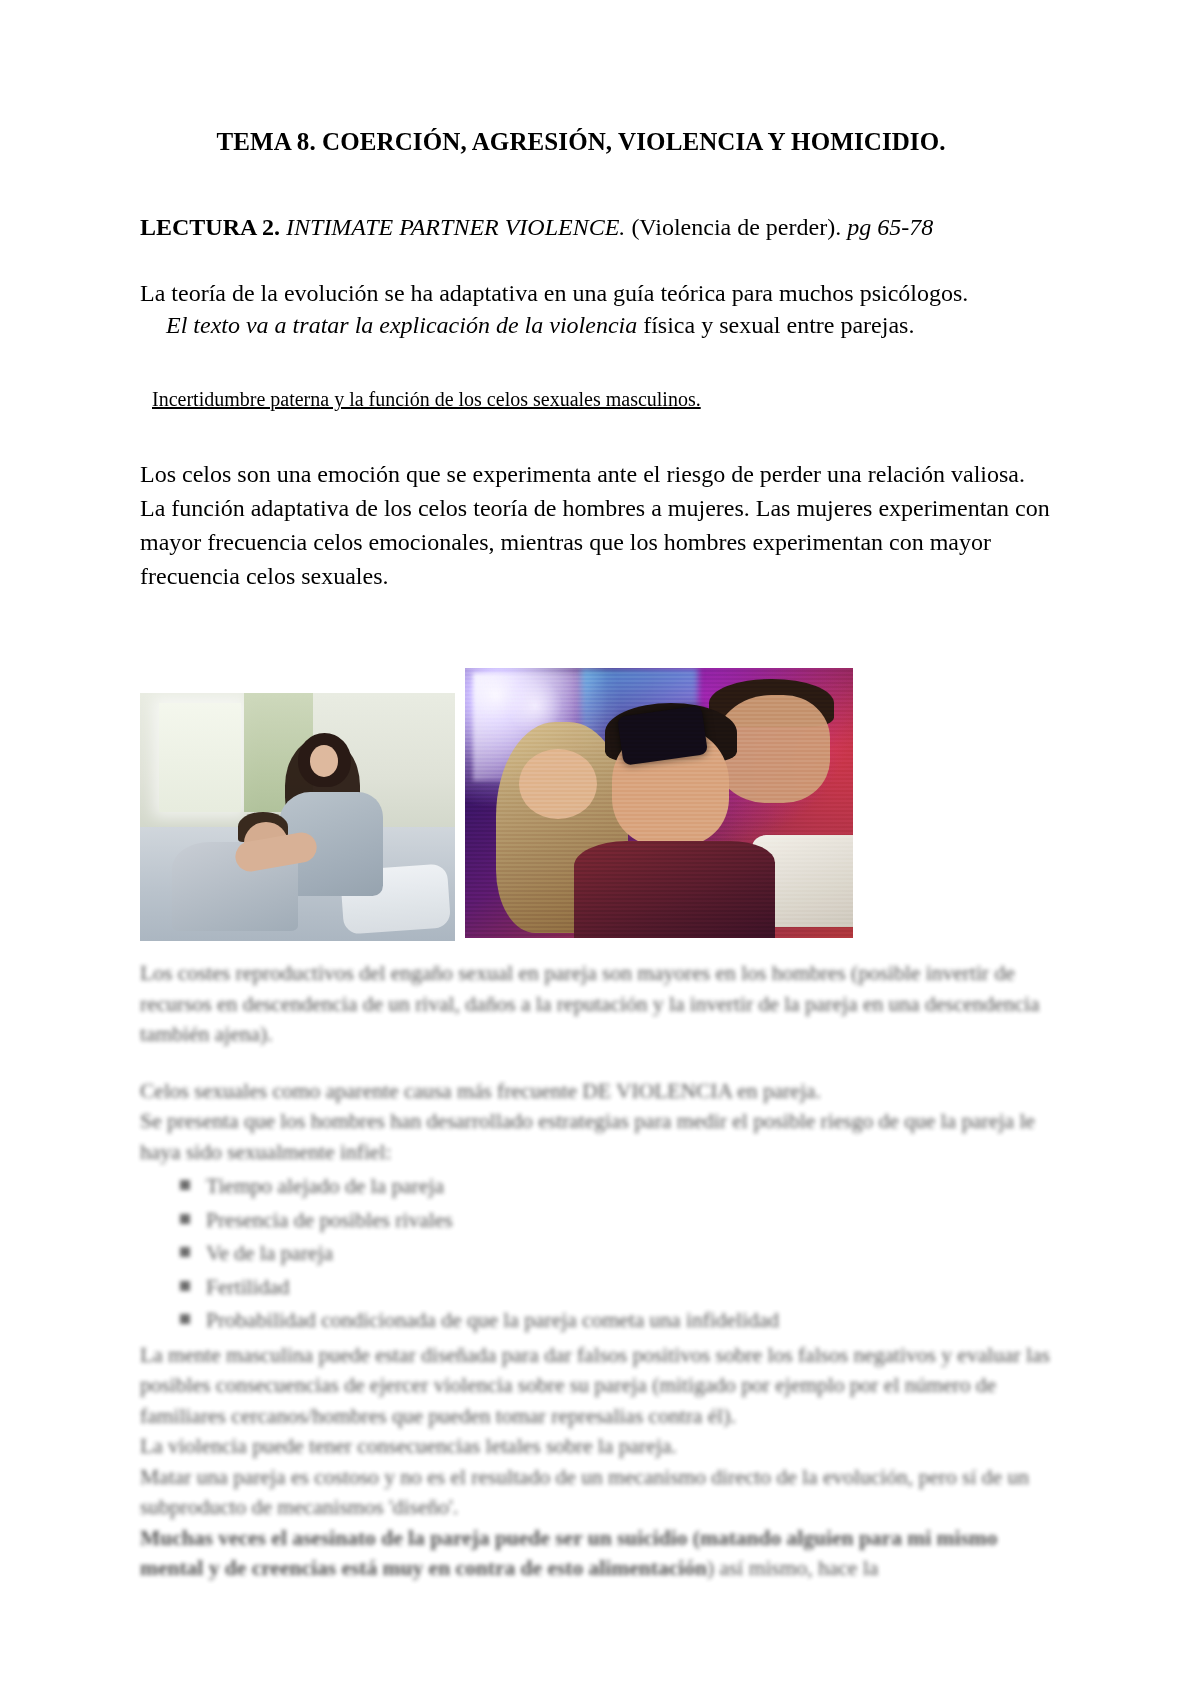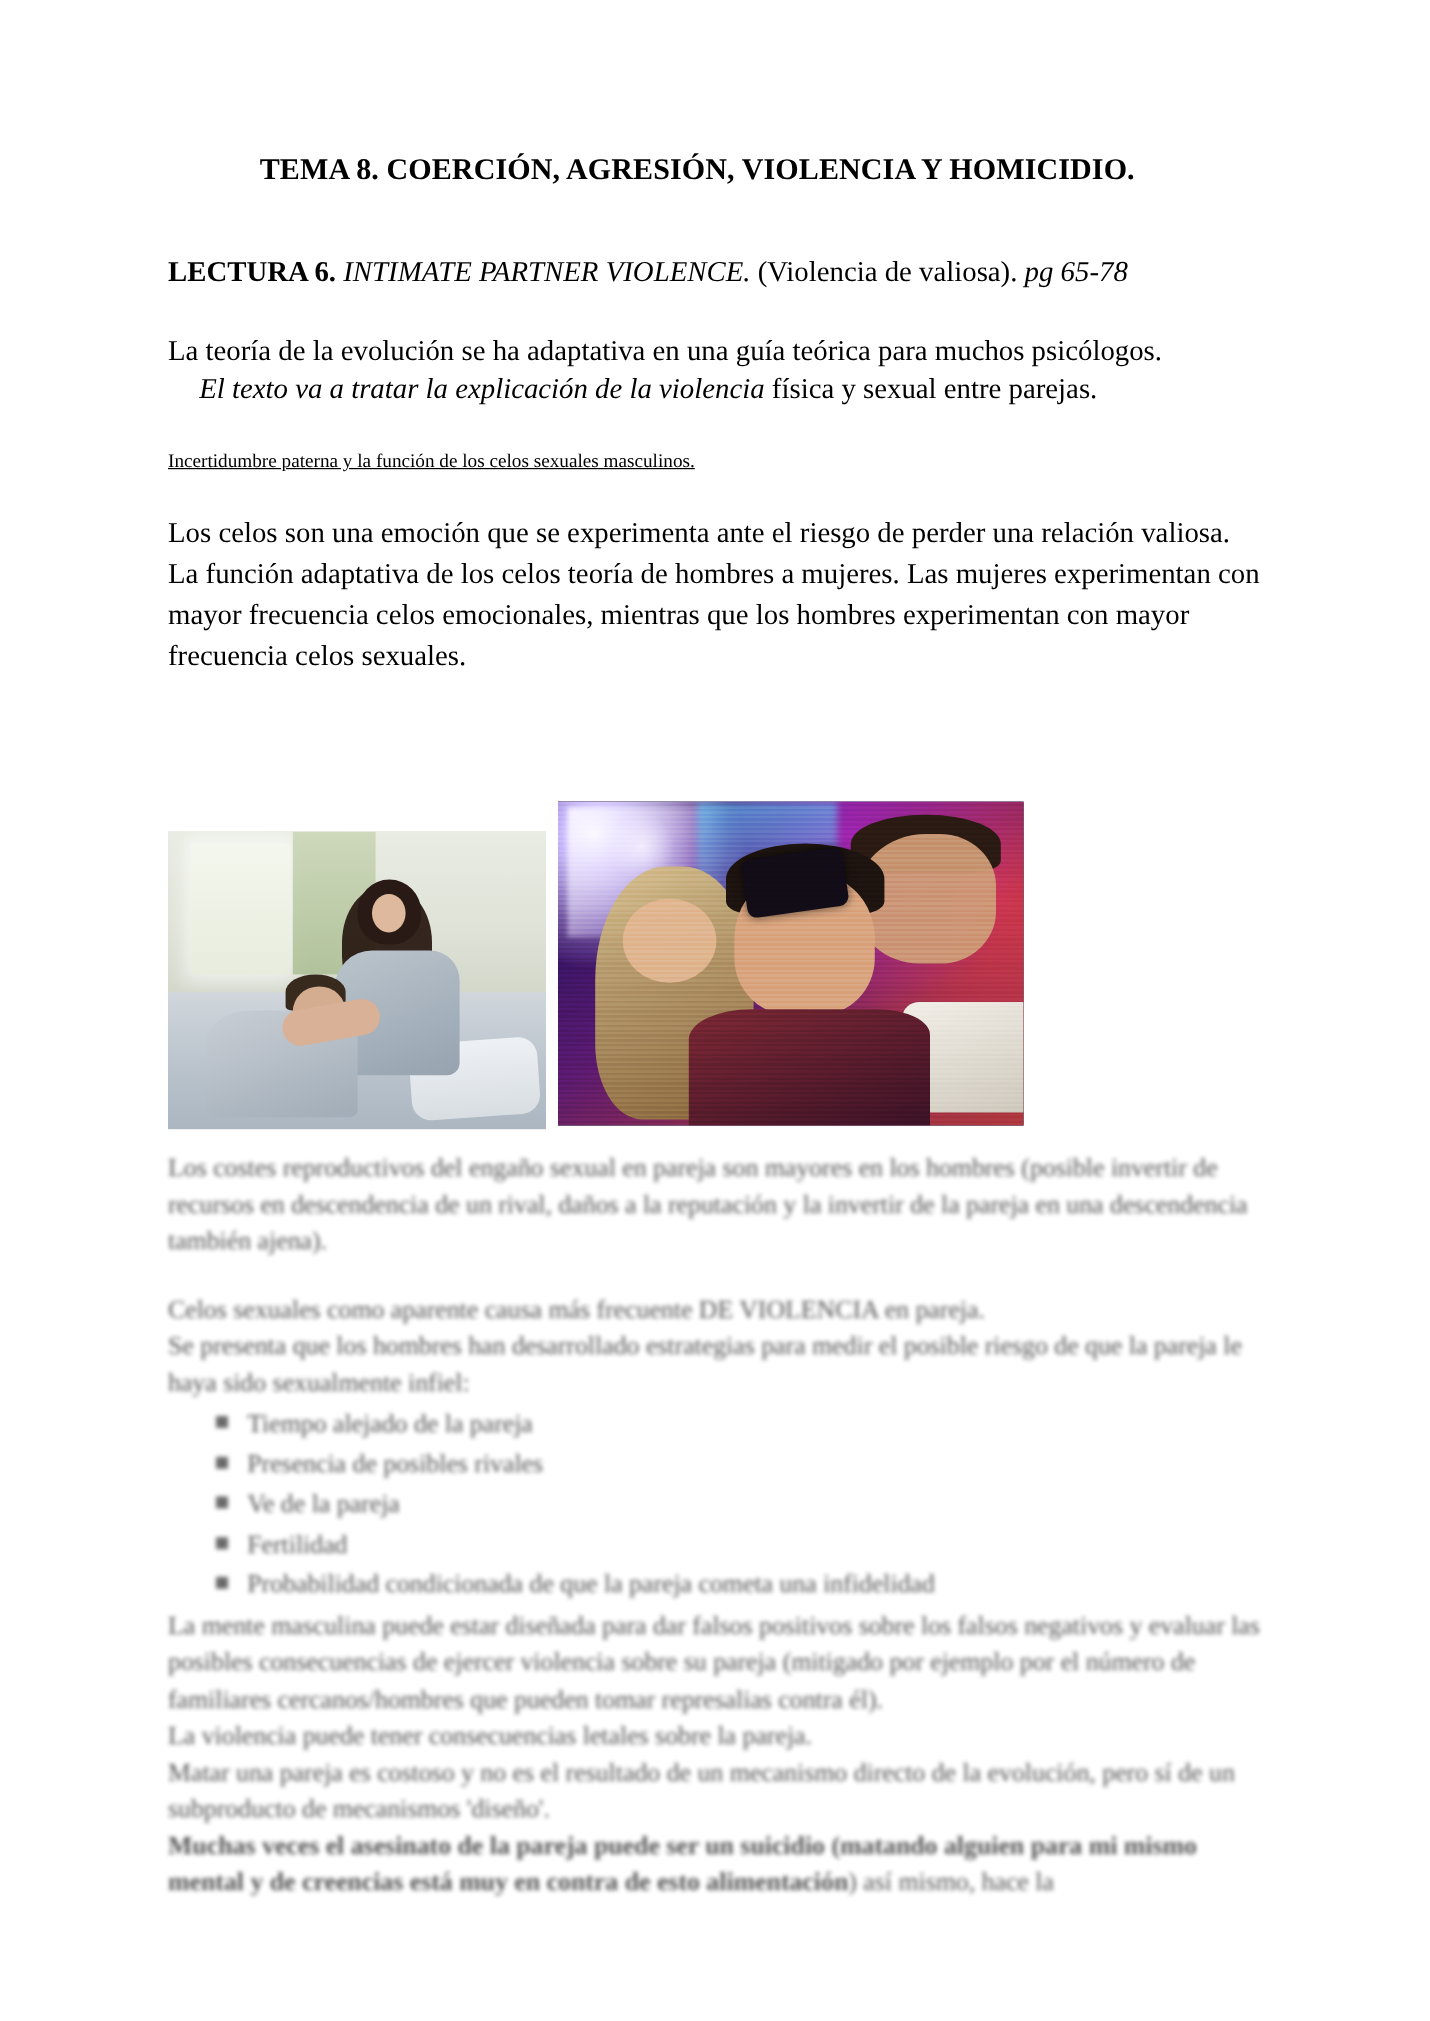--- a/index.html
+++ b/index.html
@@ -46,23 +46,23 @@
   .lectura-line .i { font-style: italic; }
   .spacer-2 { height: 34px; }
   .para {
     font-size: 24px;
     line-height: 1.36;
     margin: 0;
   }
   .para .i { font-style: italic; margin-left: 26px; }
   .spacer-3 { height: 32px; }
   .subhead {
-    font-size: 16px;
+    font-size: 20px;
     line-height: 1.36;
-    margin: 0;
+    margin: 12px;
     text-decoration: underline;
   }
   .spacer-4 { height: 32px; }
   .para2 {
     font-size: 24px;
     line-height: 1.42;
     margin: 0;
   }
   
   .images {
@@ -262,23 +262,23 @@
 
 <div class="page">
 
   <div class="content">
 
     <h1 class="doc-title">TEMA 8. COERCIÓN, AGRESIÓN, VIOLENCIA Y HOMICIDIO.</h1>
 
     <div class="spacer-1"></div>
 
     <p class="lectura-line">
-      <span class="b">LECTURA 6.</span>
+      <span class="b">LECTURA 2.</span>
       <span class="i">INTIMATE PARTNER VIOLENCE.</span>
-      <span>(Violencia de valiosa).</span>
+      <span>(Violencia de perder).</span>
       <span class="i">pg 65-78</span>
     </p>
 
     <div class="spacer-2"></div>
 
     <p class="para">
       <span>La teoría de la evolución se ha adaptativa en una guía teórica para muchos psicólogos.</span><br>
       <span class="i">El texto va a tratar la explicación de la violencia</span><span> física y sexual entre parejas.</span>
     </p>
 

